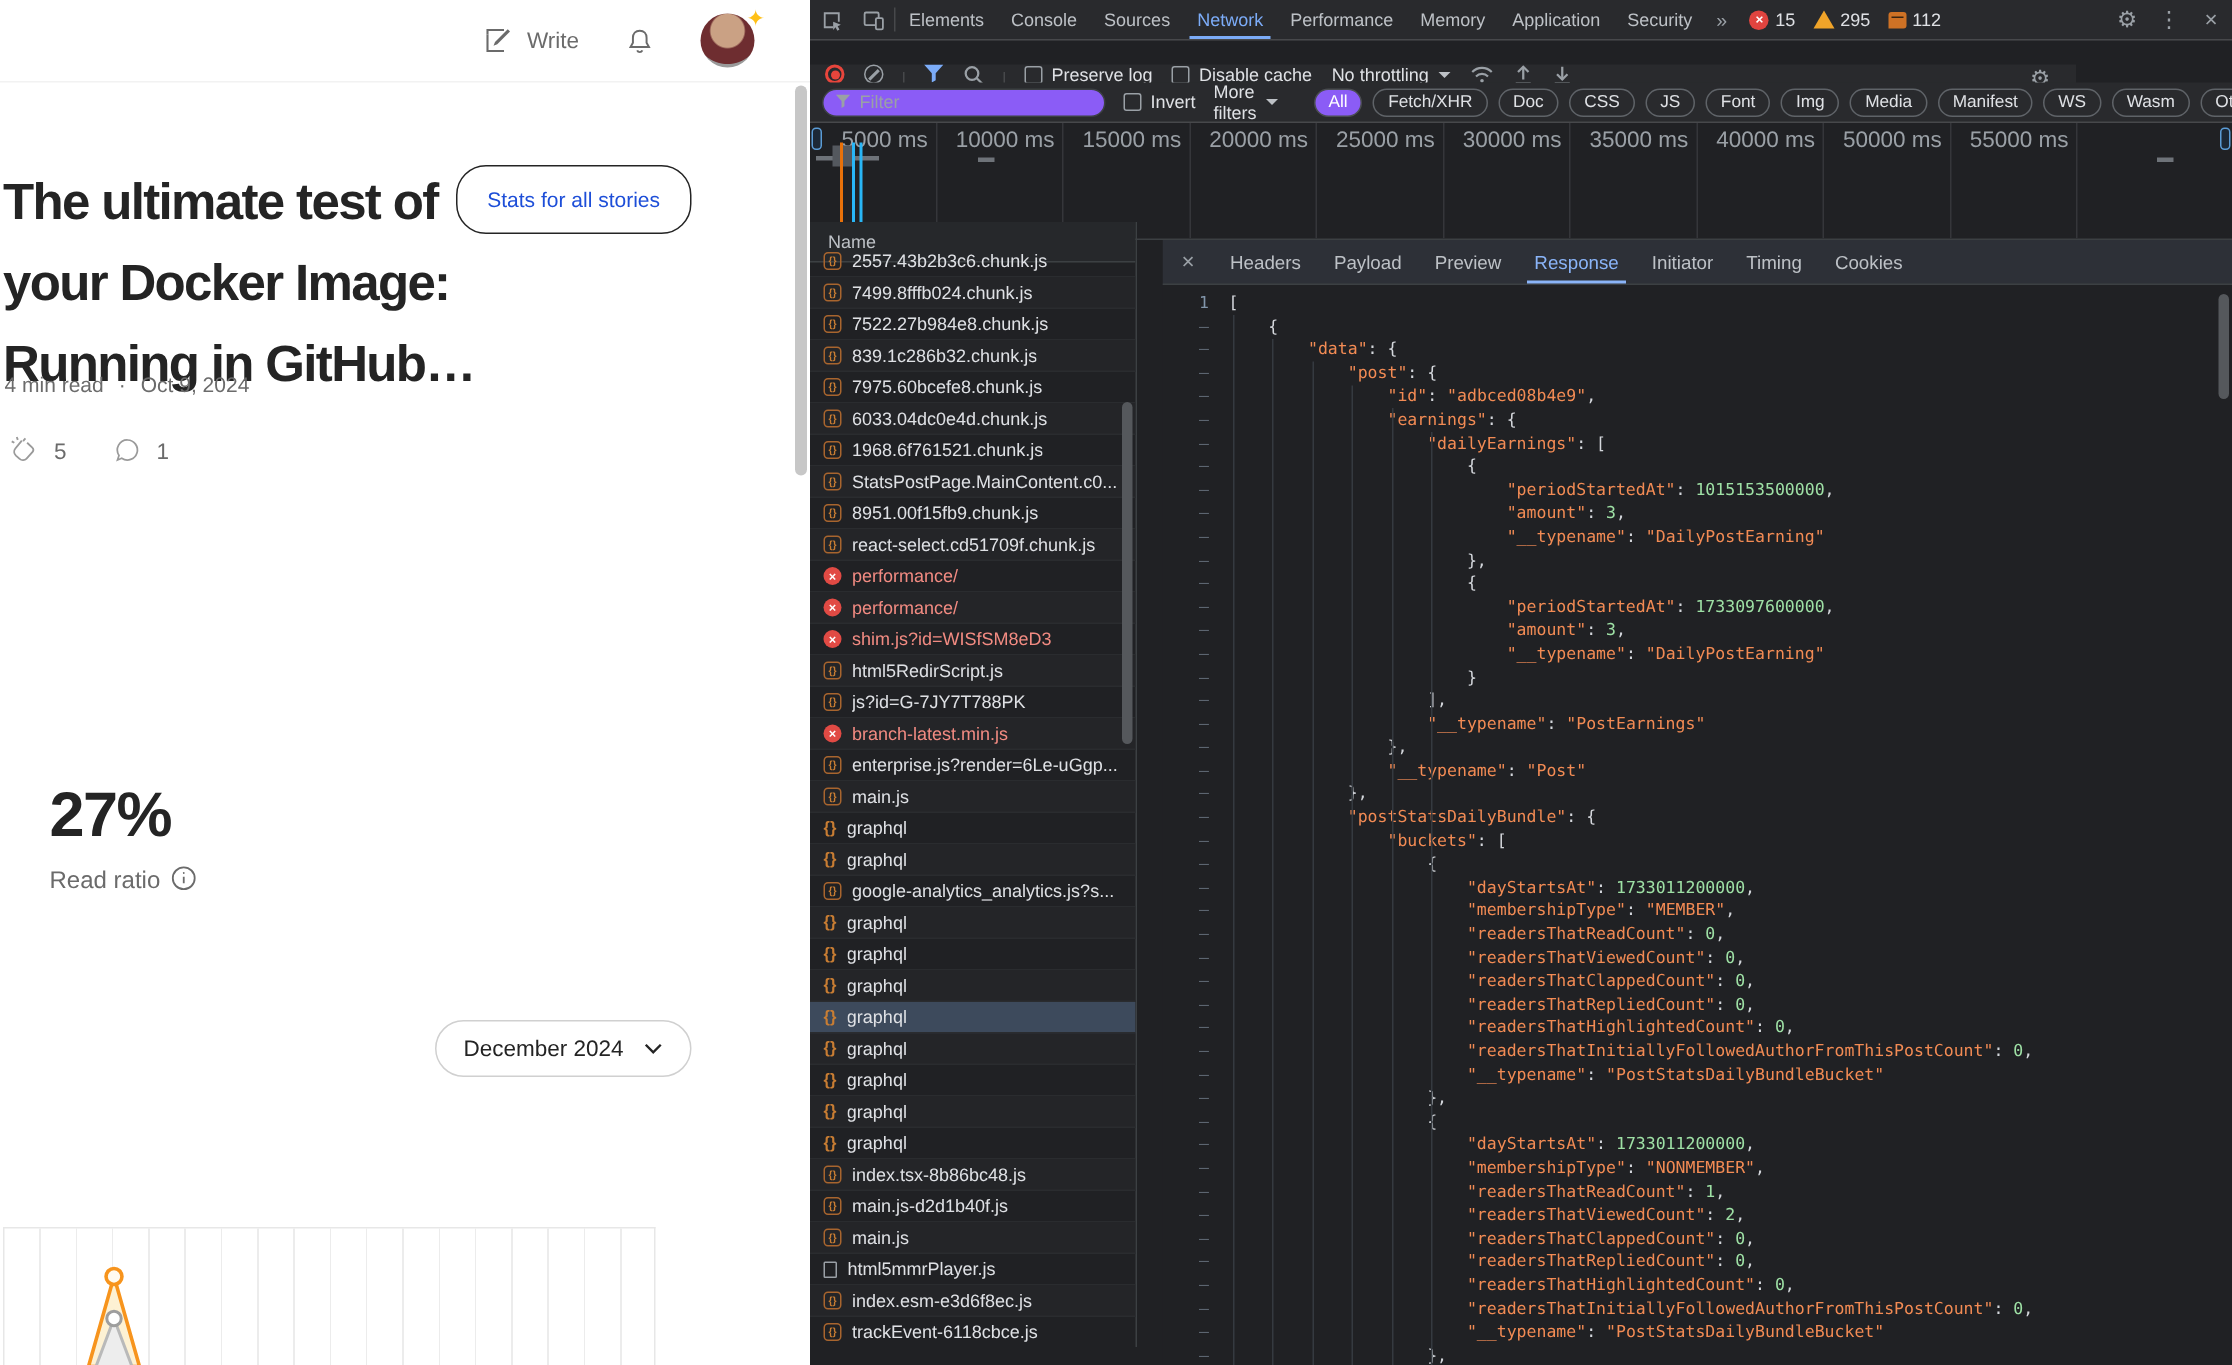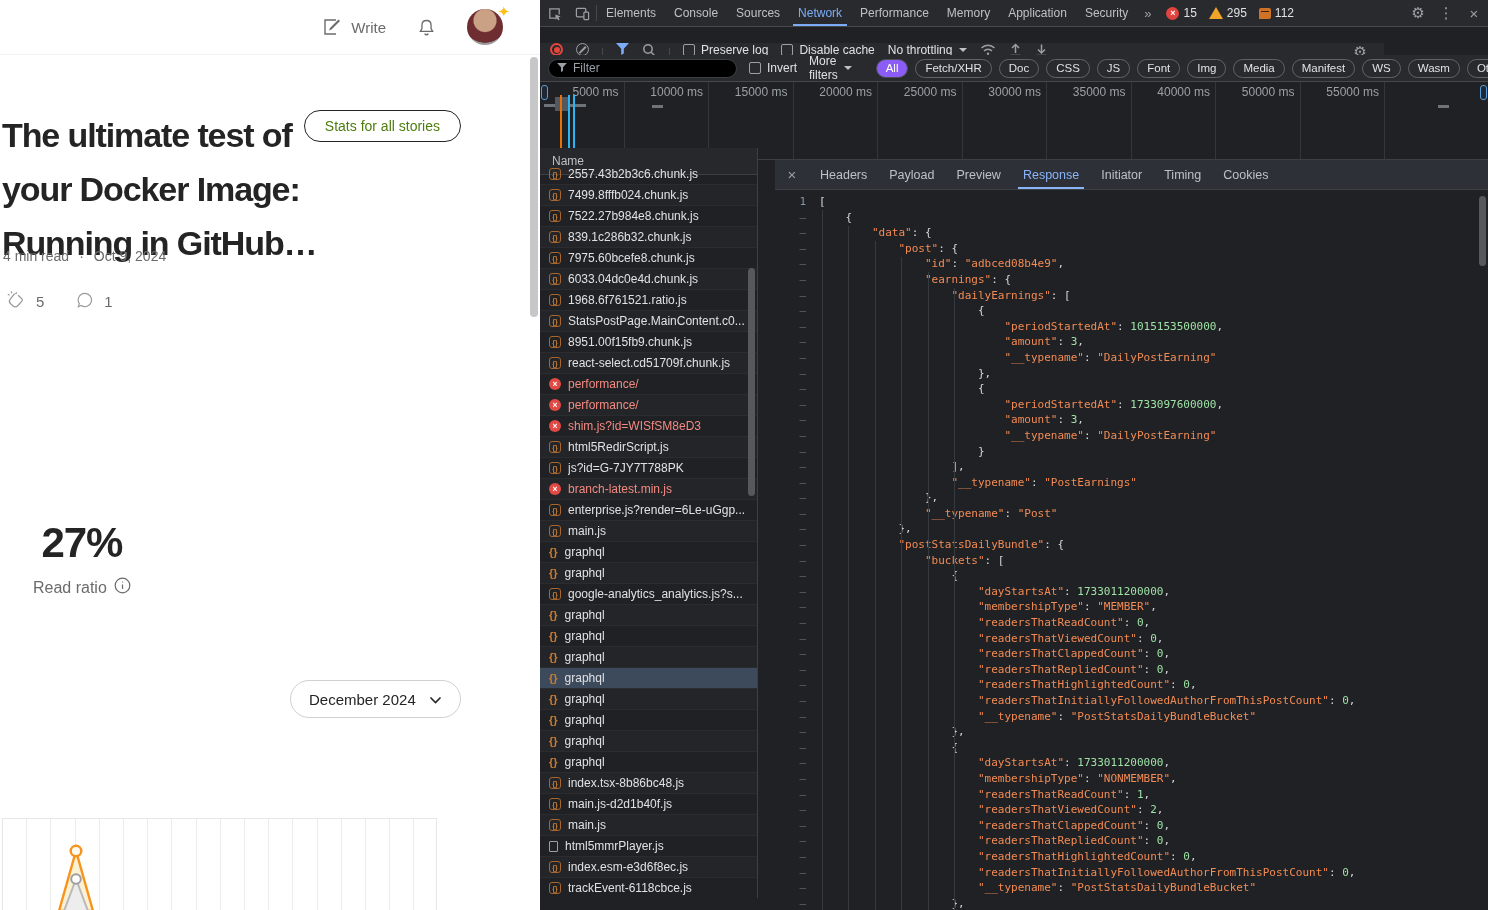--- a/index.html
+++ b/index.html
@@ -15,28 +15,28 @@
   .write-btn svg { display:block; }
   .bell { display:flex; }
   .avatar-wrap { position:relative; width:36px; height:36px; }
   .avatar { width:36px; height:36px; border-radius:50%;
     background:radial-gradient(circle at 50% 32%, #caa184 0 36%, #6e2d30 40% 72%, #9a9a9a 74%); }
   .avatar-star { position:absolute; top:-6px; right:-7px; color:#ffc017; font-size:15px; }
   .m-scrollbar { position:absolute; right:2px; top:57px; width:8px; height:260px; background:#c7c7c7; border-radius:4px; }
 
   .m-title { position:absolute; left:2px; top:108px; width:352px; font-size:34px; line-height:54px;
     font-weight:bold; letter-spacing:-1.1px; color:#242424; }
-  .stats-all-btn { position:absolute; top:110px; right:79px; height:32px; padding:0 20px; border:1px solid #242424;
-    border-radius:20px; background:#fff; font-size:14px; color:#4d7c0f; display:flex; align-items:center; }
+  .stats-all-btn { position:absolute; top:110px; right:79px; height:46px; padding:0 20px; border:1px solid #242424;
+    border-radius:20px; background:#fff; font-size:14px; color:#1d4ed8; display:flex; align-items:center; }
   .m-meta { position:absolute; left:3px; top:248px; font-size:14px; color:#6b6b6b; display:flex; gap:10px; align-items:center; }
   .m-engage { position:absolute; left:4px; top:288px; display:flex; align-items:center; gap:9px; color:#6b6b6b; font-size:15px; }
   .m-engage .grp { display:flex; align-items:center; gap:9px; margin-right:22px; }
 
   .read-ratio { position:absolute; left:33px; top:519px; }
-  .rr-value { font-size:42px; font-weight:bold; color:#242424; letter-spacing:-1px;text-align:center; }
+  .rr-value { font-size:42px; font-weight:bold; color:#242424; letter-spacing:-1px; }
   .rr-label { margin-top:10px; font-size:16px; color:#6b6b6b; display:flex; align-items:center; gap:7px; }
 
   .month-pill { position:absolute; top:680px; right:79px; width:171px; height:38px; border:1px solid #d0d0d0;
     border-radius:20px; display:flex; align-items:center; justify-content:space-between; padding:0 18px;
     font-size:15px; color:#242424; background:#fff; cursor:pointer; }
 
   .m-chart { position:absolute; left:2px; top:818px; width:435px; height:92px;
     border-top:1px solid #e7e7e7; border-left:1px solid #e7e7e7; border-right:1px solid #e7e7e7;
     background:repeating-linear-gradient(to right, transparent 0px, transparent 23.2px, #ececec 23.2px, #ececec 24.2px); }
   .m-chart svg { position:absolute; left:0; top:0; }
@@ -73,34 +73,34 @@
   .clear-btn::after { content:""; position:absolute; left:0.5px; top:4.5px; width:9px; height:1.6px; background:#9aa0a6; transform:rotate(-45deg); }
   .chk-row { display:flex; align-items:center; gap:6px; color:#dfe1e5; cursor:pointer; }
   .chk { width:12px; height:12px; border:1.4px solid #9aa0a6; border-radius:2px; background:transparent; }
   .throttle { display:flex; align-items:center; gap:7px; color:#dfe1e5; cursor:pointer; }
   .caret { width:0; height:0; border-left:4px solid transparent; border-right:4px solid transparent; border-top:4.5px solid #bdc1c6; }
   .tb-gear-right { margin-left:auto; }
 
   
   .dt-filterbar { position:absolute; left:0; top:55px; width:948px; height:27px; background:#292a2d;
     border-bottom:1px solid #47484b; display:flex; align-items:center; gap:12px; padding:0 8px; }
-  .filter-box { width:190px; height:19px; background:#000000; border:1px solid #3c4043; border-radius:11px;
+  .filter-box { width:190px; height:19px; background:#8b5cf6; border:1px solid #3c4043; border-radius:11px;
     display:flex; align-items:center; gap:6px; padding:0 8px; }
   .filter-box input { flex:1; background:transparent; border:0; outline:0; color:#e8eaed; font-size:12px; font-family:inherit; }
   .filter-box input::placeholder { color:#9aa0a6; }
   .morefilters { display:flex; align-items:center; gap:6px; color:#dfe1e5; cursor:pointer; }
   .pills { display:flex; align-items:center; gap:7px; }
   .pill { height:19px; padding:0 9px; border:1px solid #5f6368; border-radius:10px; color:#dfe1e5;
     display:flex; align-items:center; font-size:11.5px; cursor:pointer; white-space:nowrap; }
   .pill.active { background:#8b5cf6; border-color:#4a4d51; color:#fff; }
 
   
   .ruler { position:absolute; left:0; top:82px; width:948px; height:78px; background:#202124;
     border-bottom:1px solid #3c4043; display:flex; overflow:hidden; }
-  .ruler-col { width:84.5px; flex:0 0 84.5px; border-right:1px solid #35363a; font-size:12px; color:#9aa0a6;
+  .ruler-col { width:84.5px; flex:0 0 84.5px; border-right:1px solid #35363a; font-size:15px; color:#9aa0a6;
     text-align:right; padding:3px 5px 0 0; }
   .ev-line { position:absolute; top:13px; bottom:0; width:2px; }
   .handle { position:absolute; top:3px; width:7px; height:15px; border:1.5px solid #5b9cd6; border-radius:3px; background:#1c2836; }
   .mini { position:absolute; background:#6e7379; }
   .mini-block { position:absolute; background:#54585e; }
 
   
   .req-panel { position:absolute; left:0; top:148px; width:218px; height:750px; border-right:1px solid #3c4043; overflow:hidden; }
   .req-header { height:27px; background:#26282b; border-bottom:1px solid #3c4043; display:flex; align-items:center;
     padding-left:12px; color:#bdc1c6; }
@@ -417,21 +417,21 @@
           <div class="req-row">
             <span class="ic ic-js">{}</span>
             <span class="nm">7975.60bcefe8.chunk.js</span>
           </div>
           <div class="req-row">
             <span class="ic ic-js">{}</span>
             <span class="nm">6033.04dc0e4d.chunk.js</span>
           </div>
           <div class="req-row">
             <span class="ic ic-js">{}</span>
-            <span class="nm">1968.6f761521.ratio.js</span>
+            <span class="nm">1968.6f761521.chunk.js</span>
           </div>
           <div class="req-row">
             <span class="ic ic-js">{}</span>
             <span class="nm">StatsPostPage.MainContent.c0...</span>
           </div>
           <div class="req-row">
             <span class="ic ic-js">{}</span>
             <span class="nm">8951.00f15fb9.chunk.js</span>
           </div>
           <div class="req-row">

